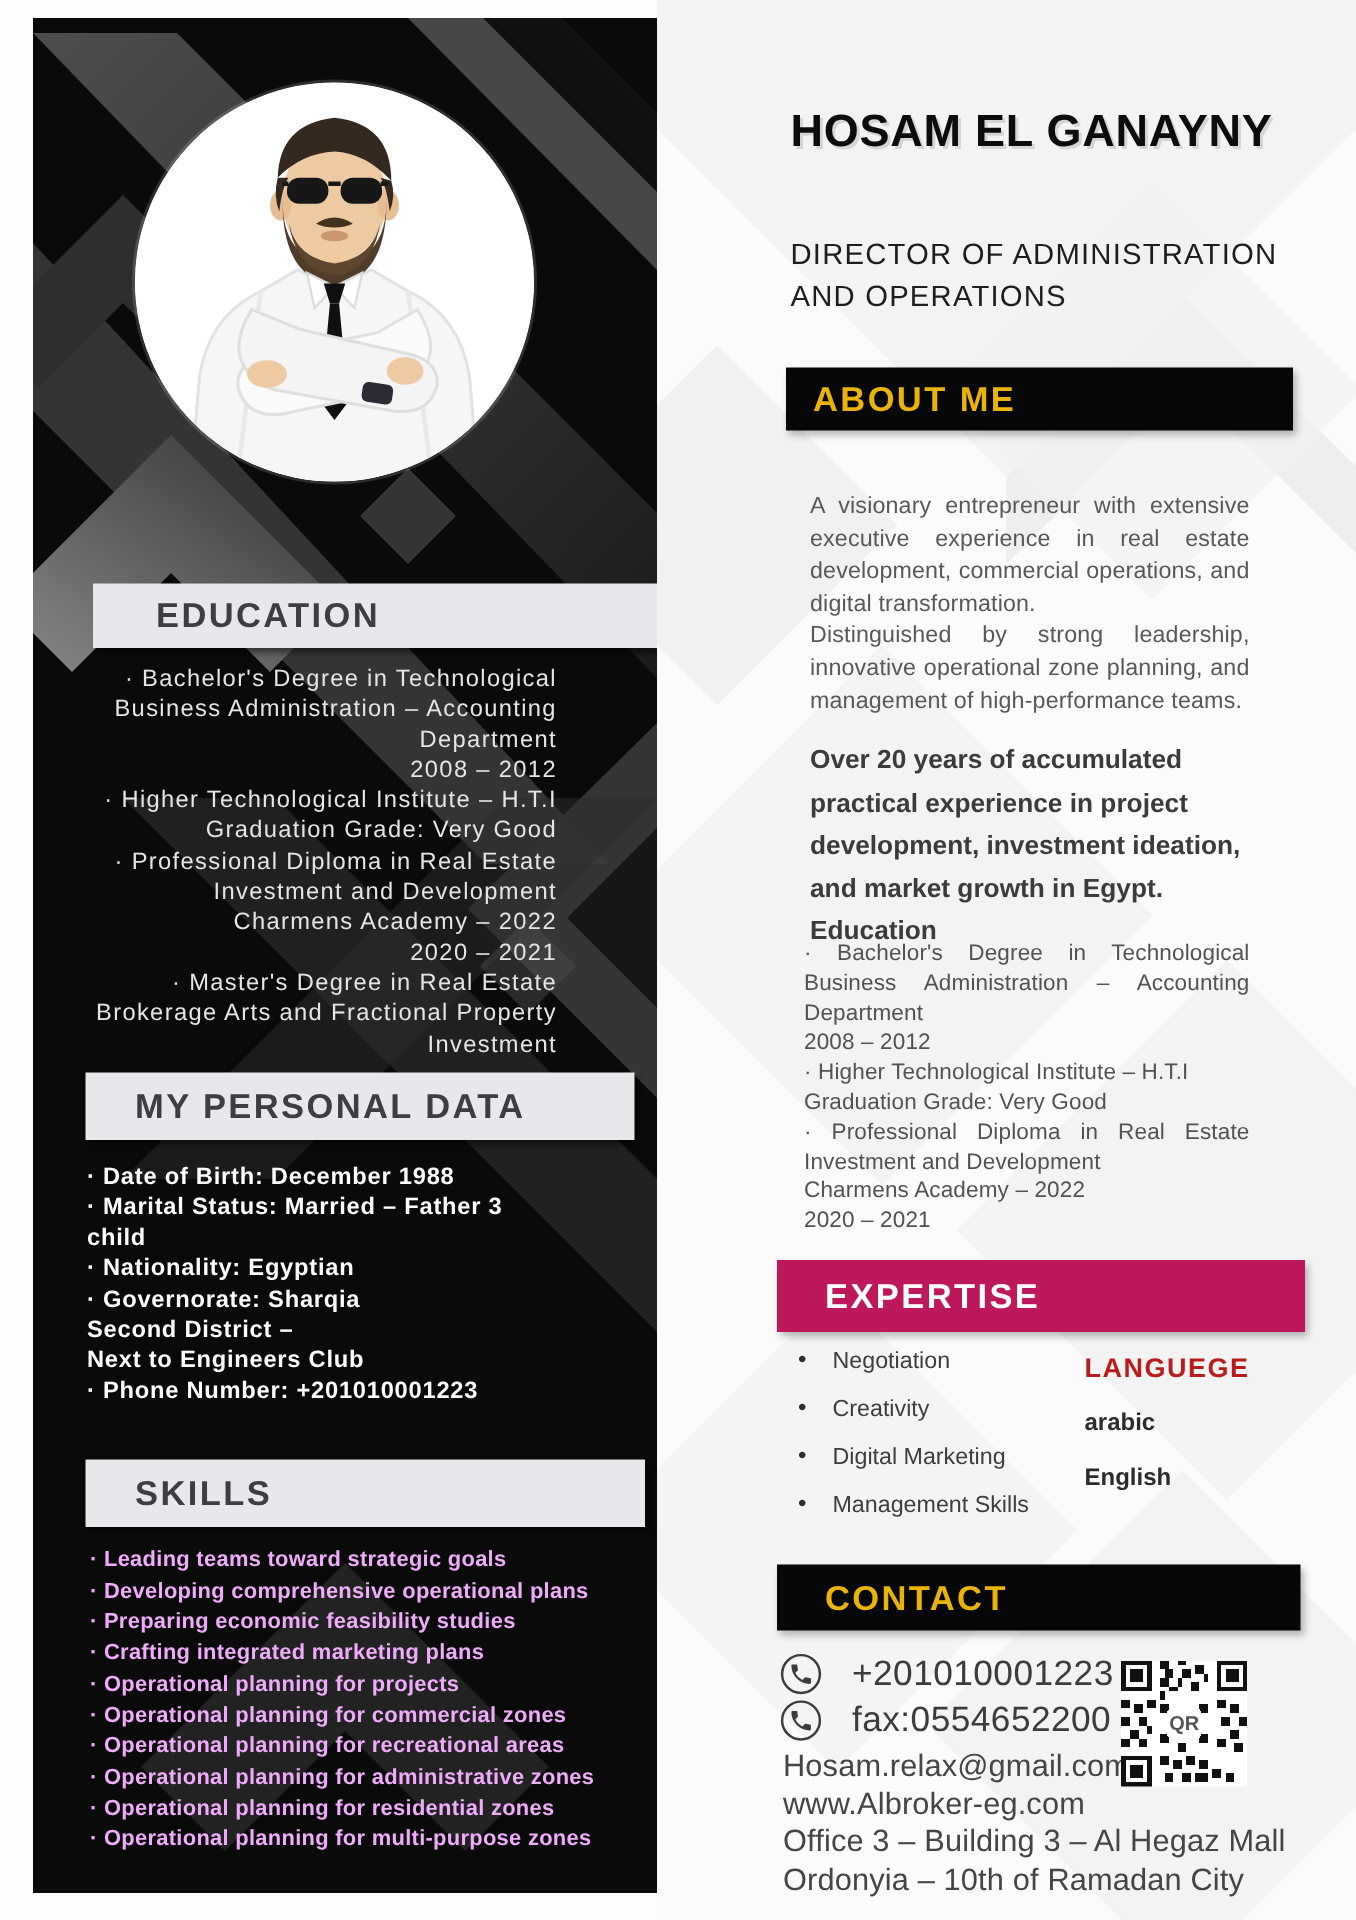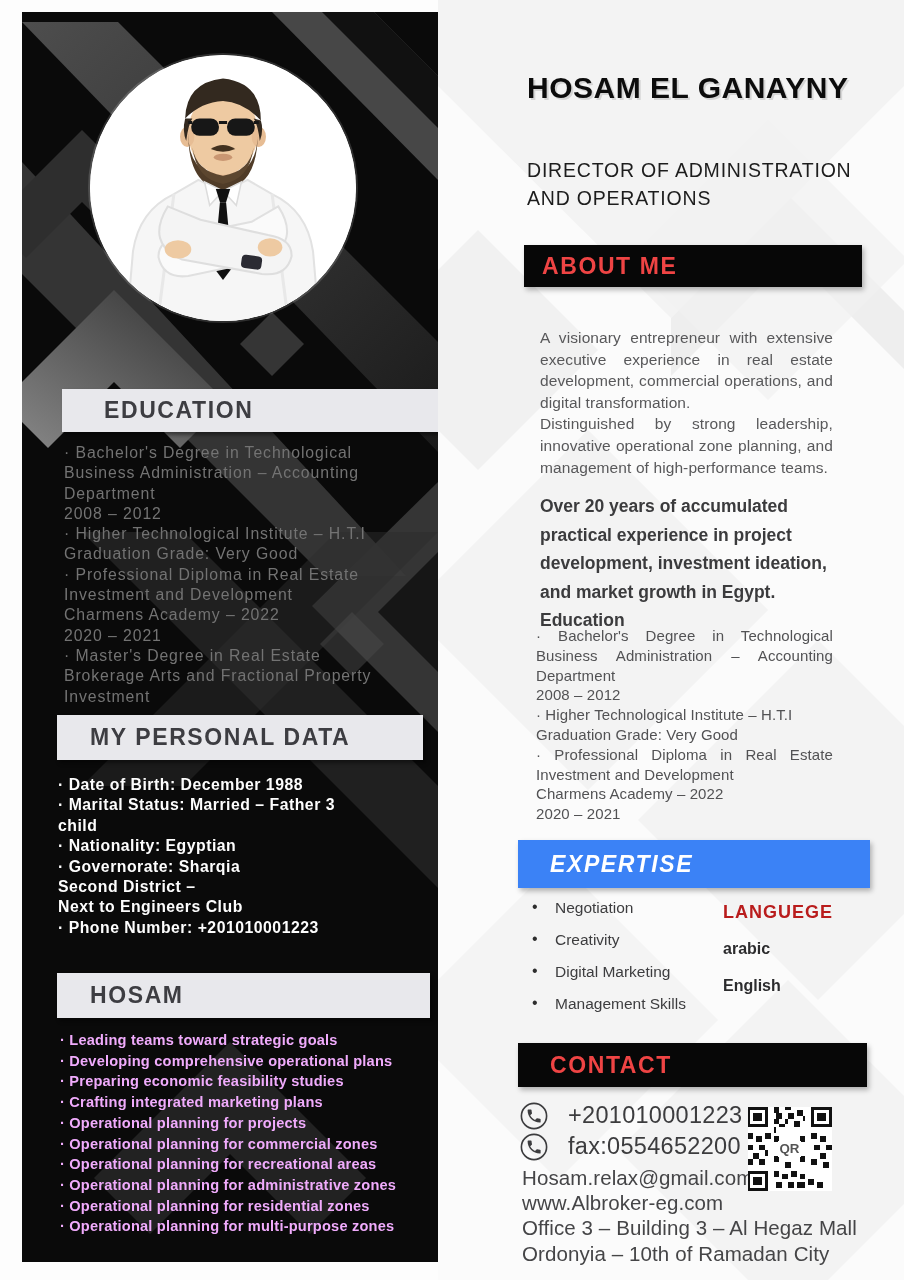--- a/index.html
+++ b/index.html
@@ -10,25 +10,25 @@
   
   .left-panel{position:absolute;left:22px;top:12px;width:416px;height:1250px;
               background:#0a0a0a;overflow:hidden;}
   .left-pattern{position:absolute;left:0;top:0;}
   .photo-circle{position:absolute;left:68px;top:43px;width:266px;height:266px;border-radius:50%;
                 background:#ffffff;overflow:hidden;box-shadow:0 0 0 2px rgba(255,255,255,.15);}
 
   .banner{position:absolute;display:flex;align-items:center;}
   .banner span{font-weight:bold;font-size:23px;letter-spacing:1.6px;white-space:nowrap;}
   .banner.light{background:#e8e8ec;color:#3d3d42;box-shadow:3px 3px 4px rgba(0,0,0,.45);}
-  .banner.black{background:#070707;color:#ef4444;box-shadow:2px 3px 5px rgba(0,0,0,.28);text-align:center;}
-  .banner.dark{background:#3b82f6;color:#ffffff;box-shadow:2px 3px 5px rgba(0,0,0,.28);font-style:italic;}
+  .banner.black{background:#070707;color:#eab308;box-shadow:2px 3px 5px rgba(0,0,0,.28);text-align:center;}
+  .banner.dark{background:#be185d;color:#ffffff;box-shadow:2px 3px 5px rgba(0,0,0,.28);}
 
   .edu-list{left:42px;top:431px;}
-  .edu-list div{white-space:nowrap;font-size:15.8px;line-height:20.3px;color:#737373;letter-spacing:.9px;}
+  .edu-list div{white-space:nowrap;font-size:15.8px;line-height:20.3px;color:#e5e5e5;letter-spacing:.9px;text-align:right;}
   .pers-list{left:36px;top:763px;}
   .pers-list div{white-space:nowrap;font-weight:bold;font-size:15.8px;line-height:20.4px;color:#fdfdfd;letter-spacing:.5px;}
   .skill-list{left:38px;top:1018px;}
   .skill-list div{white-space:nowrap;font-weight:bold;font-size:14.6px;line-height:20.7px;color:#f0abfc;letter-spacing:.2px;}
 
   
   .name{left:527px;top:71px;font-weight:bold;font-size:30px;letter-spacing:.5px;color:#0c0c0c;
         text-shadow:2px 2px 0 rgba(0,0,0,.12);white-space:nowrap;}
   .role{left:527px;top:156px;}
   .role div{font-size:19.5px;line-height:28px;letter-spacing:.8px;color:#1d1d1d;white-space:nowrap;}
@@ -179,21 +179,21 @@
         <div>· Marital Status: Married – Father 3</div>
         <div>child</div>
         <div>· Nationality: Egyptian</div>
         <div>· Governorate: Sharqia</div>
         <div>Second District –</div>
         <div> Next to Engineers Club</div>
         <div>· Phone Number: +201010001223</div>
       </div>
 
     <div class="banner light" style="left:35px;top:961px;width:340px;height:45px;padding-left:33px;">
-      <span>HOSAM</span>
+      <span>SKILLS</span>
     </div>
     <div class="abs skill-list">
         <div>· Leading teams toward strategic goals</div>
         <div>· Developing comprehensive operational plans</div>
         <div>· Preparing economic feasibility studies</div>
         <div>· Crafting integrated marketing plans</div>
         <div>· Operational planning for projects</div>
         <div>· Operational planning for commercial zones</div>
         <div>· Operational planning for recreational areas</div>
         <div>· Operational planning for administrative zones</div>

